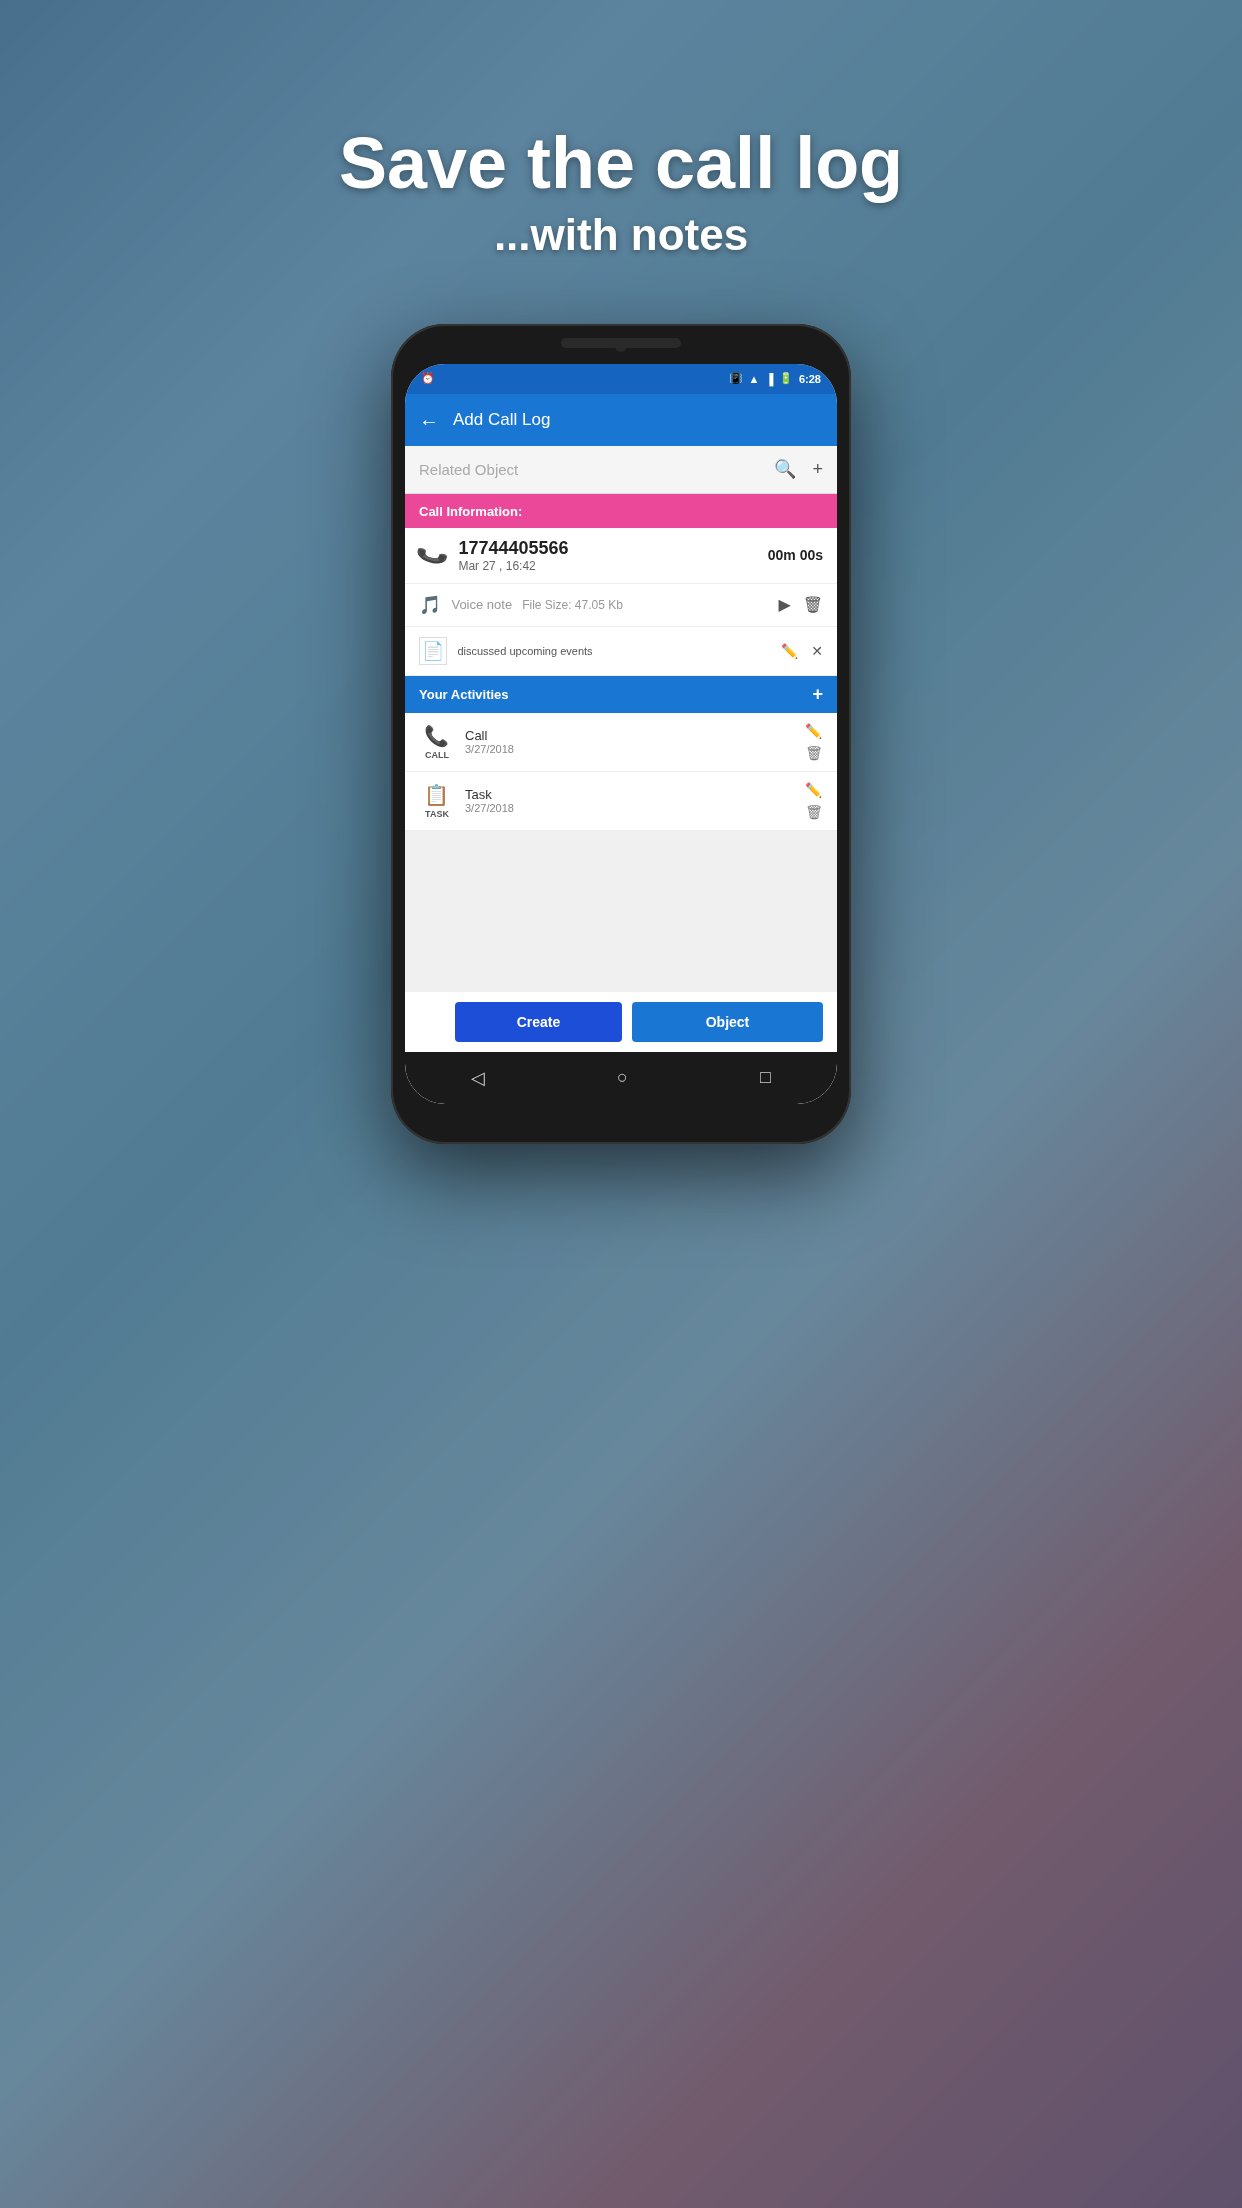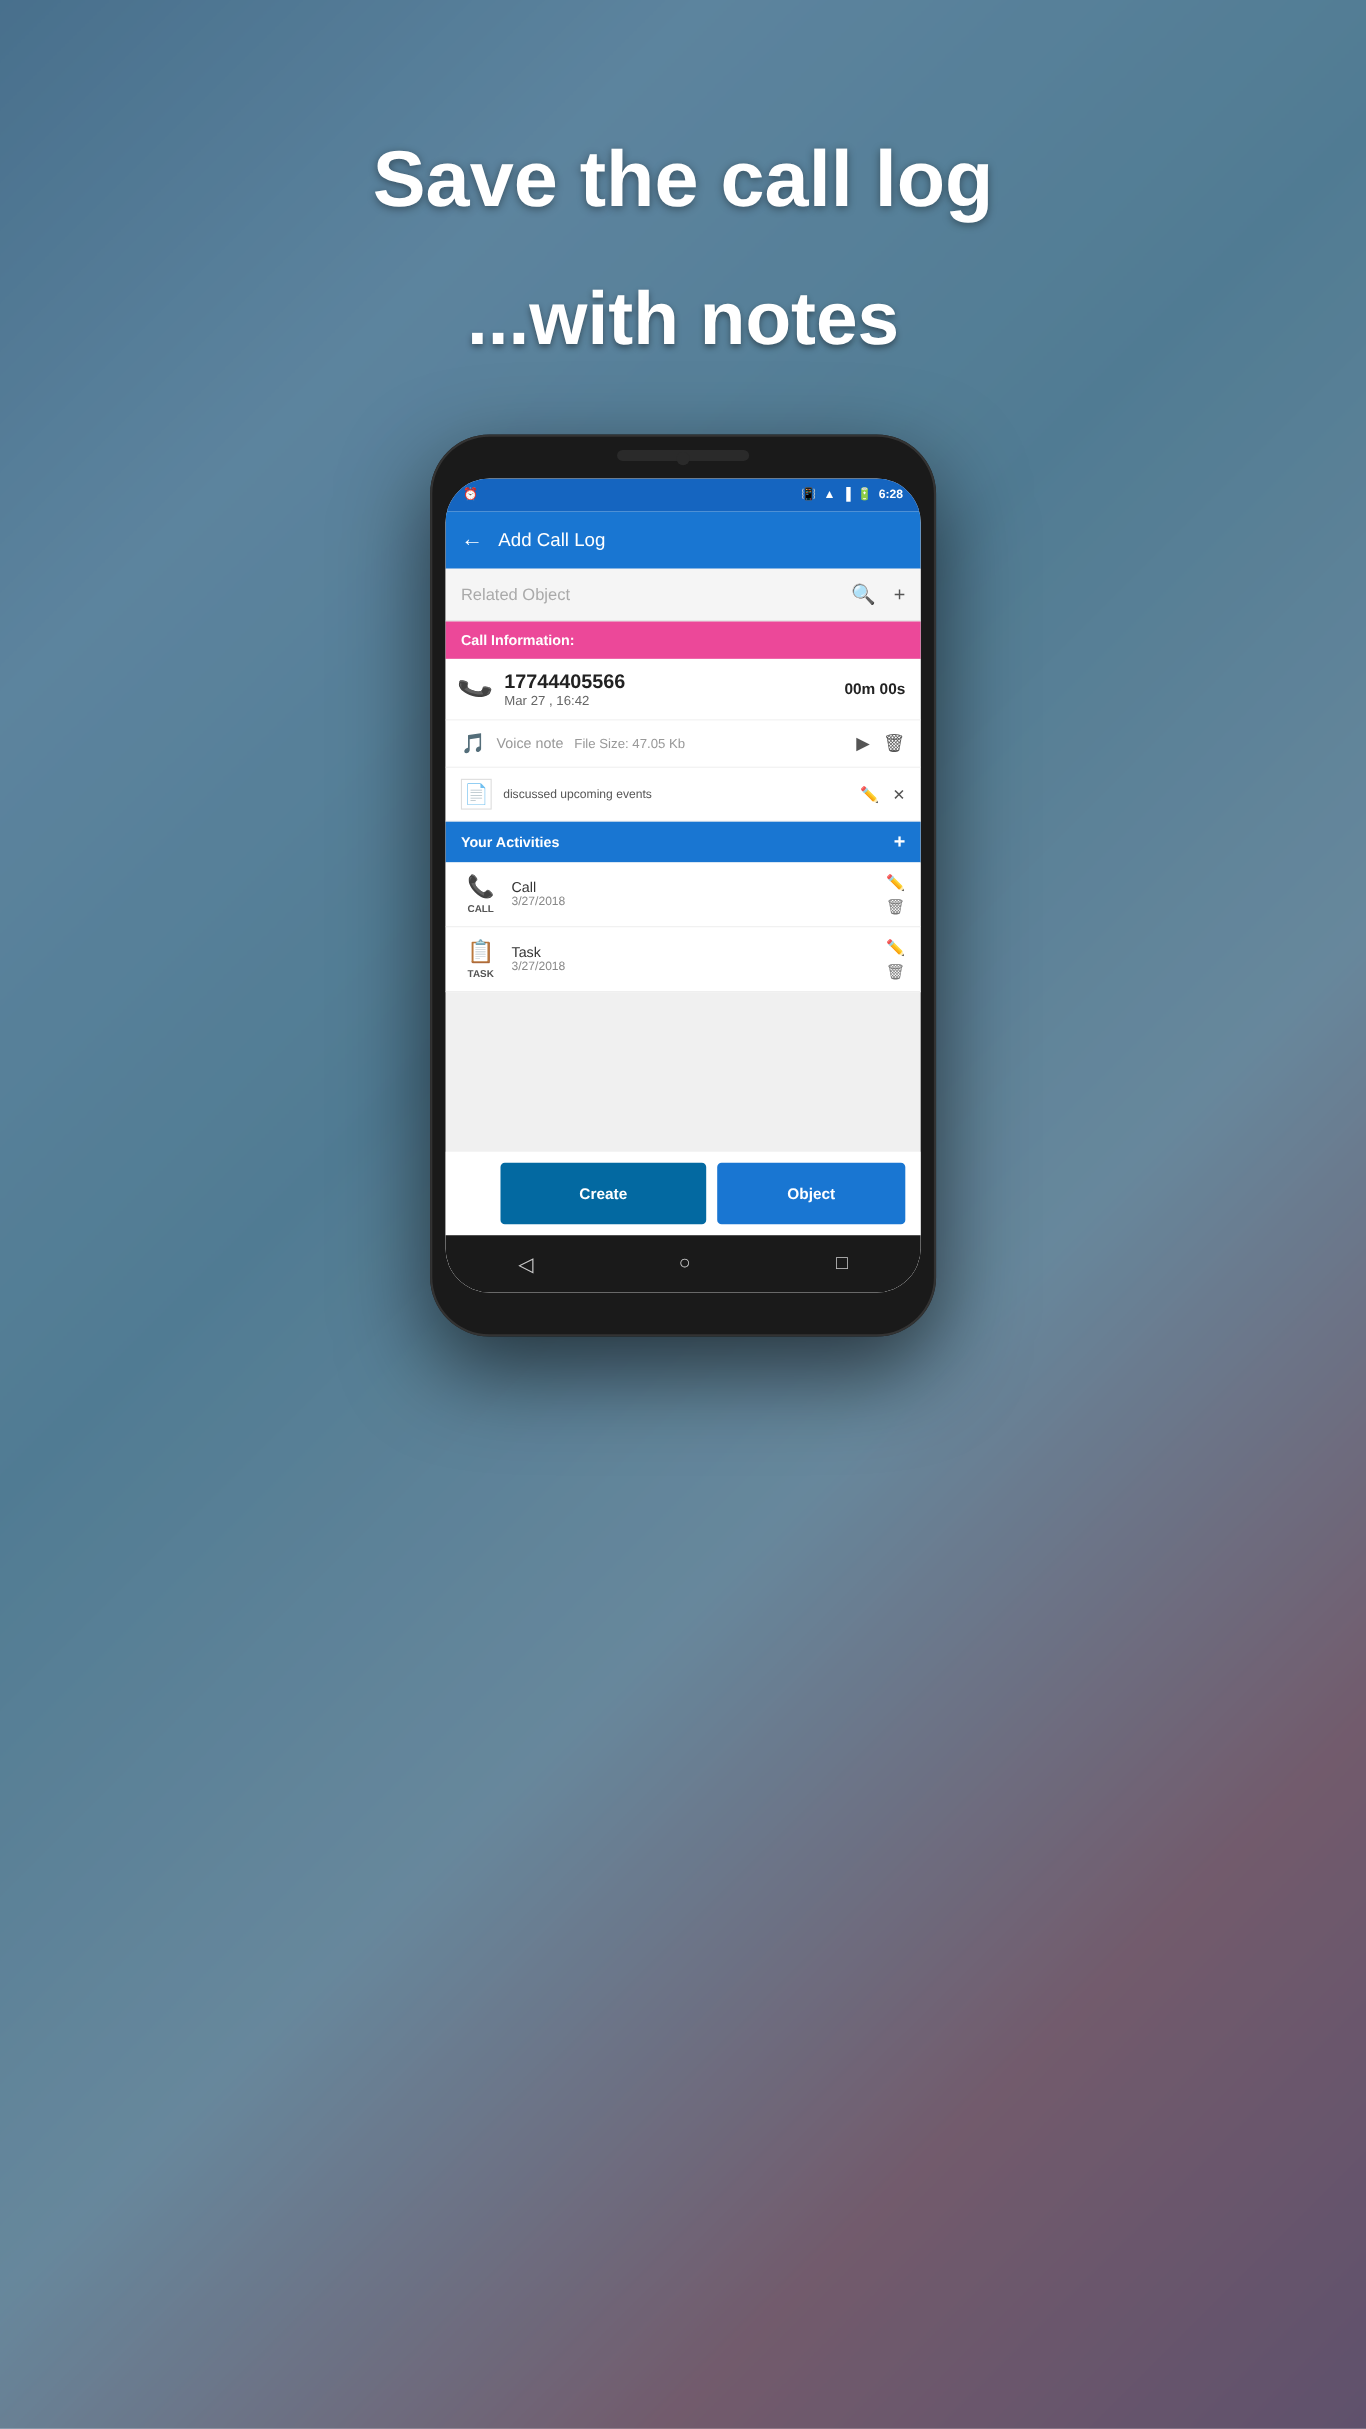--- a/index.html
+++ b/index.html
@@ -39,24 +39,23 @@
       text-align: center;
       color: white;
       font-size: 72px;
       font-weight: bold;
       text-shadow: 0 2px 8px rgba(0,0,0,0.4);
       line-height: 1.2;
       padding: 0 60px;
     }
 
     .subheadline {
-      margin-top: 40px;
       text-align: left;
       color: white;
-      font-size: 68px;
+      font-size: 44px;
       font-weight: 600;
       text-shadow: 0 2px 6px rgba(0,0,0,0.4);
       line-height: 1.3;
       padding: 0 80px;
     }
 
     .phone-wrapper {
       margin-top: 60px;
       position: relative;
       width: 460px;
@@ -387,25 +386,25 @@
       background: white;
       padding: 10px 14px;
       display: flex;
       gap: 10px;
       flex-shrink: 0;
       margin-top: auto;
     }
 
     .btn-create {
       flex: 1;
-      background: #0369a1;
+      background: #1d4ed8;
       color: white;
       border: none;
       border-radius: 4px;
-      padding: 20px;
+      padding: 0;
       font-size: 14px;
       font-weight: bold;
       cursor: pointer;
       margin-left: 36px;
     }
 
     .btn-cancel {
       flex: 1;
       background: #1976D2;
       color: white;

